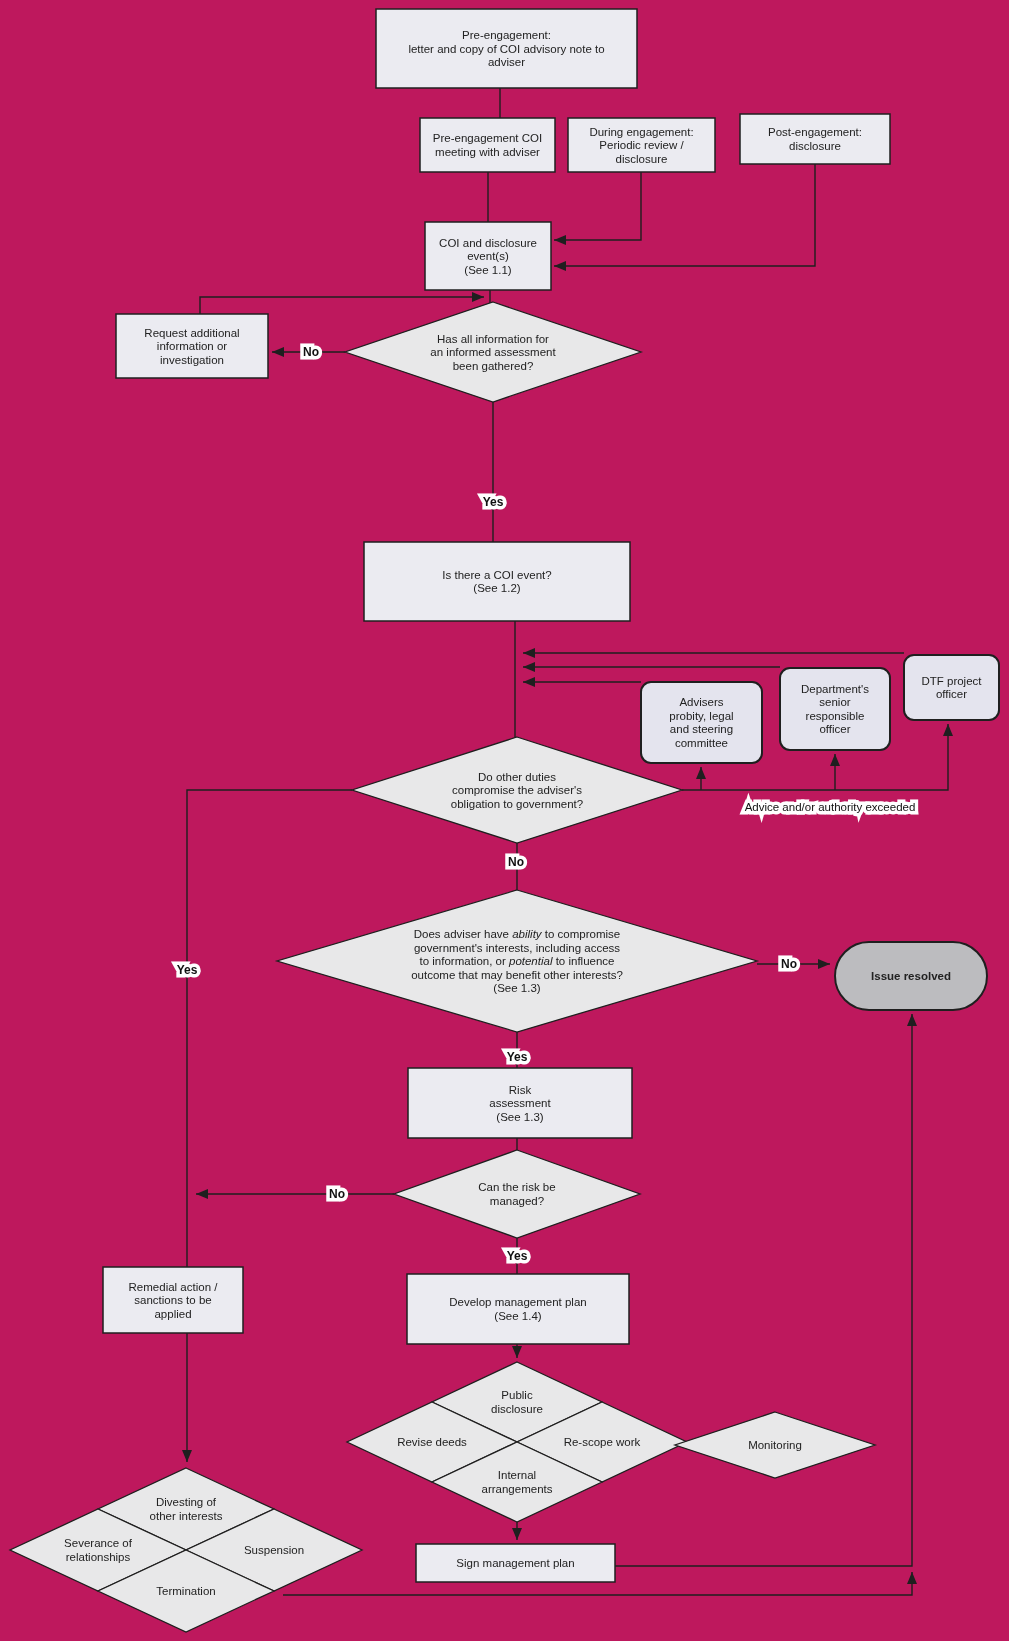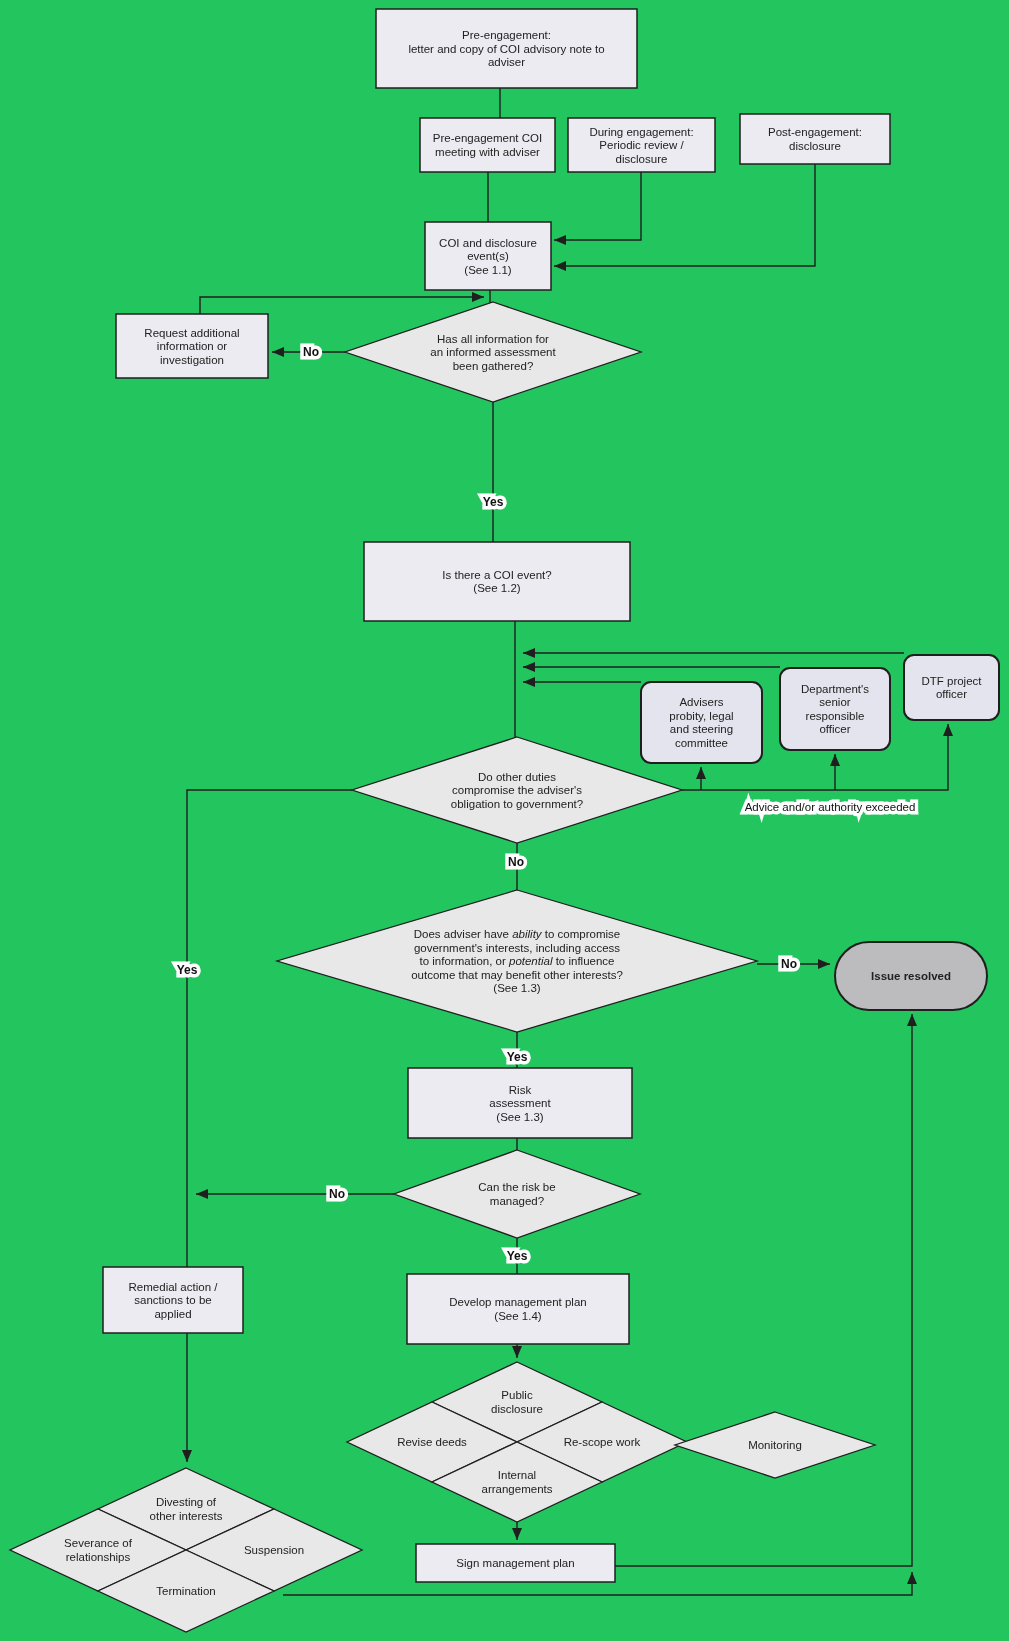--- a/index.html
+++ b/index.html
@@ -3,21 +3,21 @@
 <meta charset="utf-8">
 <style>
   html,body{margin:0;padding:0;background:#fff;}
   #stage{position:relative;width:1009px;height:1641px;background:#ffffff;overflow:hidden;
          font-family:"Liberation Sans", sans-serif;}
   svg text{font-family:"Liberation Sans", sans-serif;}
 </style>
 </head>
 <body>
 
-<div id="stage" style="background: #22c55e; text-align: right;"><svg width="1009" height="1641" viewBox="0 0 1009 1641">
+<div id="stage" style="background: #be185d; text-align: right;"><svg width="1009" height="1641" viewBox="0 0 1009 1641">
       <defs>
         <marker id="arr" markerUnits="userSpaceOnUse" markerWidth="13" markerHeight="11" refX="12" refY="5" orient="auto">
           <path d="M0,0 L12,5 L0,10 Z" fill="#1f1f1f"></path>
         </marker>
       </defs>
       <polyline points="500,88 500,118" fill="none" stroke="#1f1f1f" stroke-width="1.4" marker-end="none"></polyline>
       <polyline points="488,172 488,222" fill="none" stroke="#1f1f1f" stroke-width="1.4" marker-end="none"></polyline>
       <polyline points="641,172 641,240 554,240" fill="none" stroke="#1f1f1f" stroke-width="1.4" marker-end="url(#arr)"></polyline>
       <polyline points="815,164 815,266 554,266" fill="none" stroke="#1f1f1f" stroke-width="1.4" marker-end="url(#arr)"></polyline>
       <polyline points="490,290 490,303" fill="none" stroke="#1f1f1f" stroke-width="1.4" marker-end="none"></polyline>

